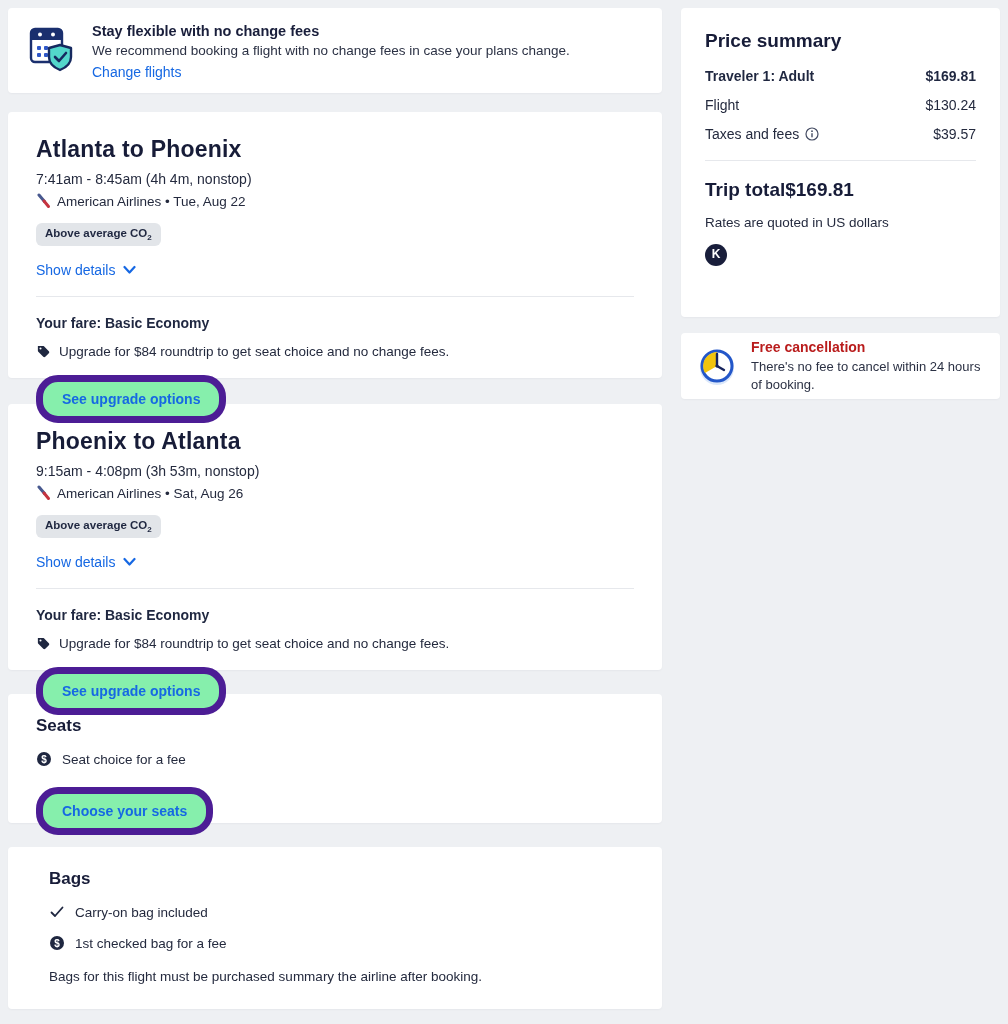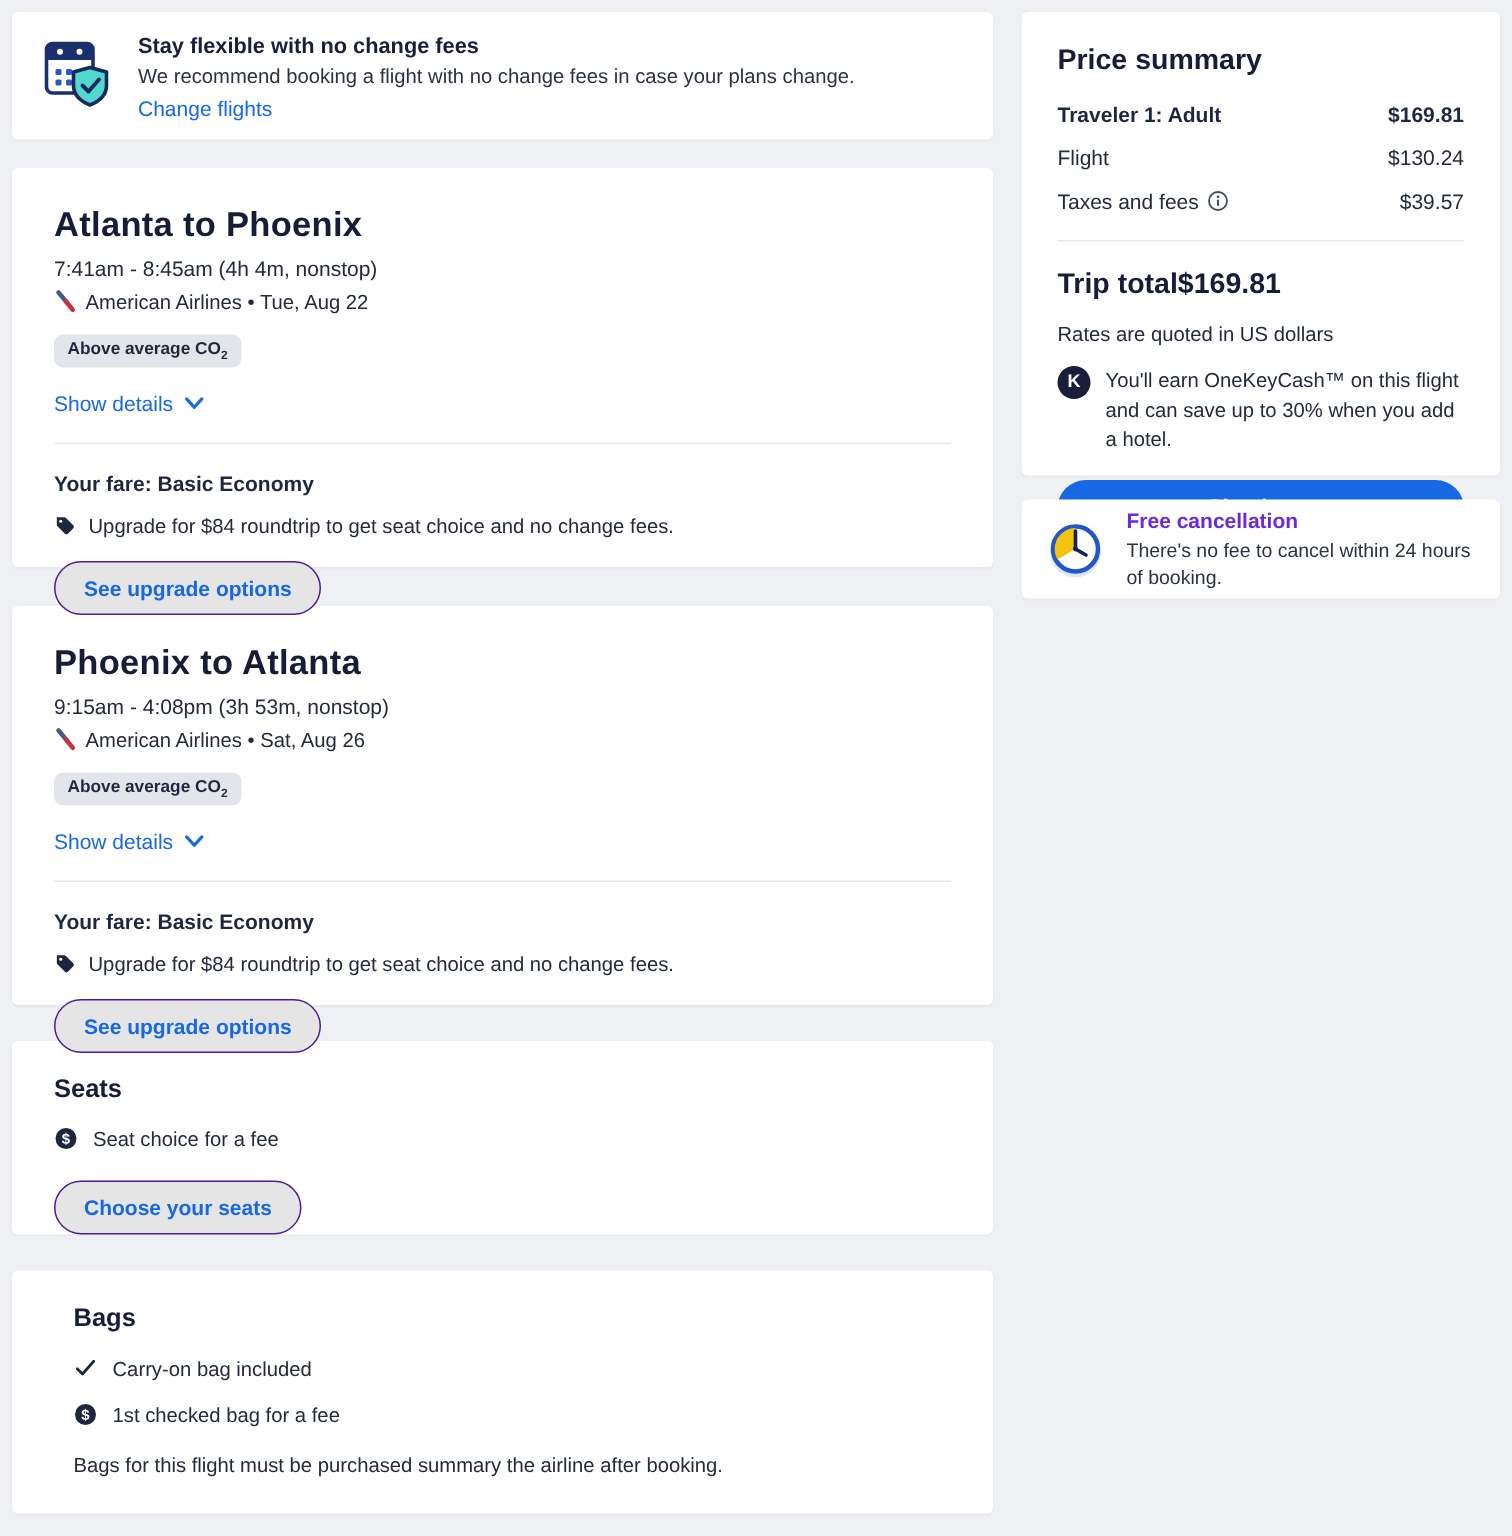--- a/index.html
+++ b/index.html
@@ -32,21 +32,21 @@
   .flight-title { font-size:23px; font-weight:700; color:#171c38; letter-spacing:.2px; }
   .flight-times { font-size:14px; margin-top:8px; color:#242a3e; }
   .airline-row { display:flex; align-items:center; gap:6px; margin-top:6px; font-size:13.5px; color:#242a3e; }
   .co2-badge { display:inline-block; margin-top:14px; background:#e2e5e9; border-radius:6px;
                padding:4px 9px; font-size:11.5px; font-weight:700; color:#1f2740; }
   .show-details { display:flex; align-items:center; gap:8px; margin-top:16px;
                   color:#1668e3; font-size:14px; font-weight:500; cursor:pointer; width:max-content; }
   .divider { border:none; border-top:1px solid #e6e8ec; margin:18px 0 0 0; }
   .fare-label { margin-top:18px; font-size:14px; font-weight:700; color:#1f2740; }
   .upgrade-row { display:flex; align-items:center; gap:8px; margin-top:13px; font-size:13.5px; color:#242a3e; }
-  .pill-btn { display:inline-block; margin-top:16px; background:#e5e5e5; border:1px solid #4c1d95;
+  .pill-btn { display:inline-block; margin-top:16px; background:#86efac; border:7px solid #4c1d95;
               border-radius:22px; padding:9px 19px; color:#1668e3; font-size:14px; font-weight:700; cursor:pointer; }
 
   
   .seats-card { margin-top:24px; height:129px; padding:22px 28px; }
   .bags-card { margin-top:24px; height:162px; padding:22px 41px; }
   .section-title { font-size:17px; font-weight:700; color:#171c38; }
   .icon-row { display:flex; align-items:center; gap:10px; margin-top:15px; font-size:13.5px; color:#242a3e; }
   .bags-note { margin-top:18px; font-size:13.5px; color:#242a3e; }
 
   
@@ -61,21 +61,21 @@
   .rates-note { margin-top:14px; font-size:13.5px; color:#242a3e; }
   .onekey-row { display:flex; gap:10px; margin-top:14px; font-size:13.5px; line-height:1.45; color:#242a3e; }
   .onekey-badge { flex:0 0 22px; width:22px; height:22px; border-radius:50%; background:#191e3b;
                   color:#ffffff; font-size:12px; font-weight:700; display:flex; align-items:center; justify-content:center; }
   .checkout-btn { display:block; width:100%; margin-top:17px; background:#1668e3; color:#ffffff;
                   border:none; border-radius:24px; height:38px; font-size:15px; font-weight:700;
                   font-family:"Liberation Sans", sans-serif; cursor:pointer; }
 
   
   .cancel-card { margin-top:16px; display:flex; align-items:center; gap:14px; padding:12px 16px; height:66px; }
-  .cancel-title { font-size:14px; font-weight:700; color:#6d28d9; }
+  .cancel-title { font-size:14px; font-weight:700; color:#b91c1c; }
   .cancel-desc { font-size:13px; margin-top:3px; line-height:1.35; color:#2b3144; }
 
   svg { display:block; }
   sub { font-size:8px; }
 </style>
 </head>
 <body>
 
 <div class="col-left">
 
@@ -234,23 +234,21 @@
       <span>$39.57</span>
     </div>
     <hr class="price-divider">
     <div class="trip-total-row">
       <span class="trip-total-label">Trip total</span>
       <span class="trip-total-value">$169.81</span>
     </div>
     <div class="rates-note">Rates are quoted in US dollars</div>
     <div class="onekey-row">
       <span class="onekey-badge">K</span>
-      <span>You'll earn OneKeyCash™ on this flight and can save up to 30% when you add a hotel.</span>
-    </div>
-    <button class="checkout-btn">Check out</button>
+    </div>
   </div>
 
   <div class="card cancel-card">
     <span>
       <svg width="40" height="40" viewBox="0 0 40 40">
         <circle cx="20" cy="22" r="17" fill="#bcd3f5" opacity="0.55"></circle>
         <circle cx="20" cy="20" r="15" fill="#ffffff" stroke="#2357c9" stroke-width="3"></circle>
         <path d="M20 20 L20 6 A14 14 0 0 0 8 27 Z" fill="#f2c40d"></path>
         <path d="M20 20 L20 8" stroke="#15235c" stroke-width="2.4" stroke-linecap="round"></path>
         <path d="M20 20 L27 24" stroke="#15235c" stroke-width="2.4" stroke-linecap="round"></path>

